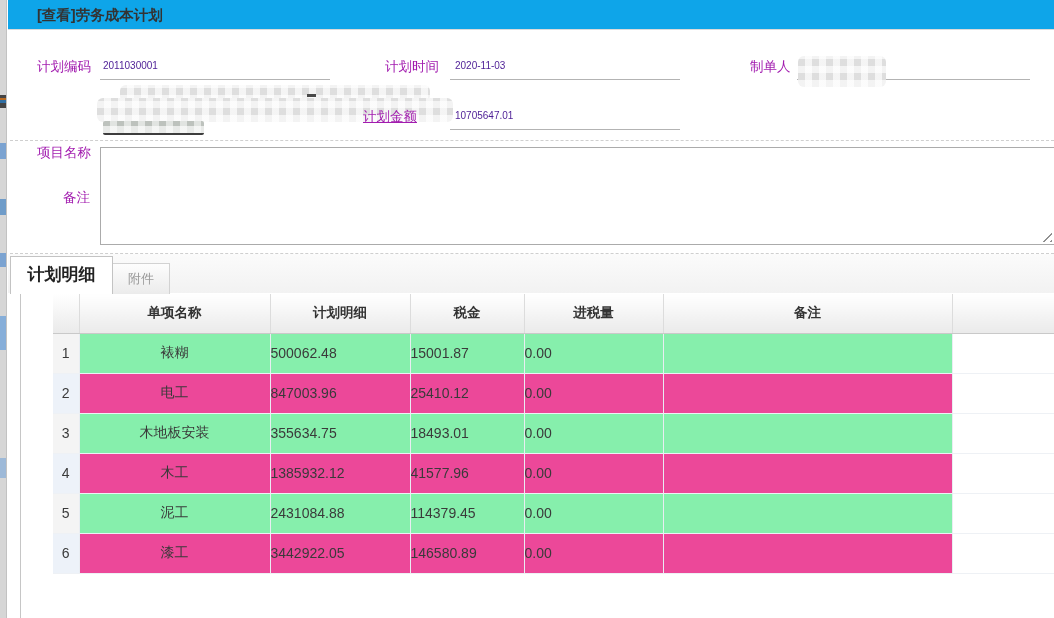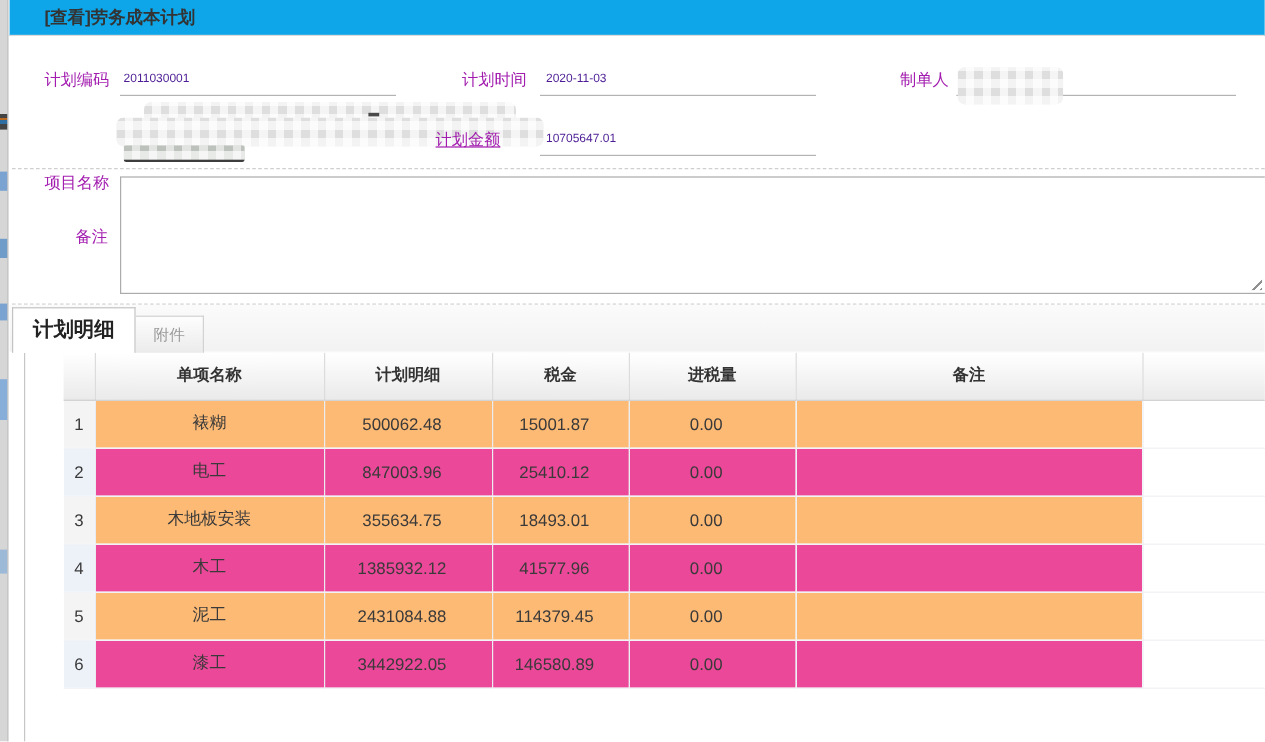--- a/index.html
+++ b/index.html
@@ -73,27 +73,27 @@
   table.grid col.c-tax   { width:114px; }
   table.grid col.c-taxin { width:139px; }
   table.grid col.c-rem   { width:289px; }
   table.grid th { height:39px; background:linear-gradient(#ffffff,#eaeaea);
                   border-bottom:1px solid #c9c9c9; border-right:1px solid #dcdcdc;
                   font-size:13.5px; font-weight:bold; color:#333; }
   table.grid th:last-child { border-right:none; }
   table.grid td { height:40px; font-size:14px; color:#3a3a3a;
                   border-bottom:1px solid #eef1f5; border-right:1px solid #e9edf2;
                   white-space:nowrap; overflow:hidden; }
-  tr.row-odd  td { background:#fdba74; }
+  tr.row-odd  td { background:#86efac; }
   tr.row-even td { background:#ec4899; }
   td.td-num { text-align:center; color:#444; border-right:1px solid #d9dde3; }
   tr.row-odd  td.td-num { background:#f4f4f4; }
   tr.row-even td.td-num { background:#edf2f9; }
   td.td-name { text-align:center; }
-  td.td-r { text-align:center; padding-right:10px; }
+  td.td-r { text-align:left; padding-right:10px; }
   td.td-filler { background:#fff !important; border:none; border-bottom:1px solid #fff; }
 </style>
 </head>
 <body>
 
 <div class="stage">
 
   <div class="edge-strip">
     <div class="edge-mark em-dark"></div>
     <div class="edge-mark em-b1"></div>

